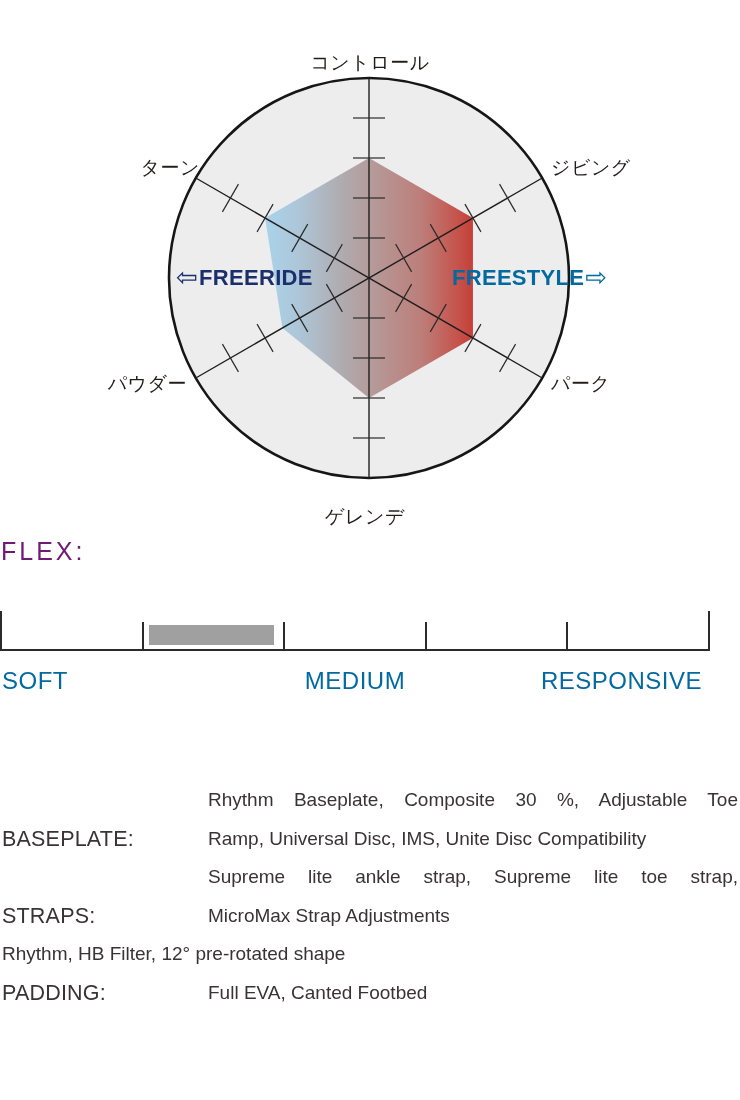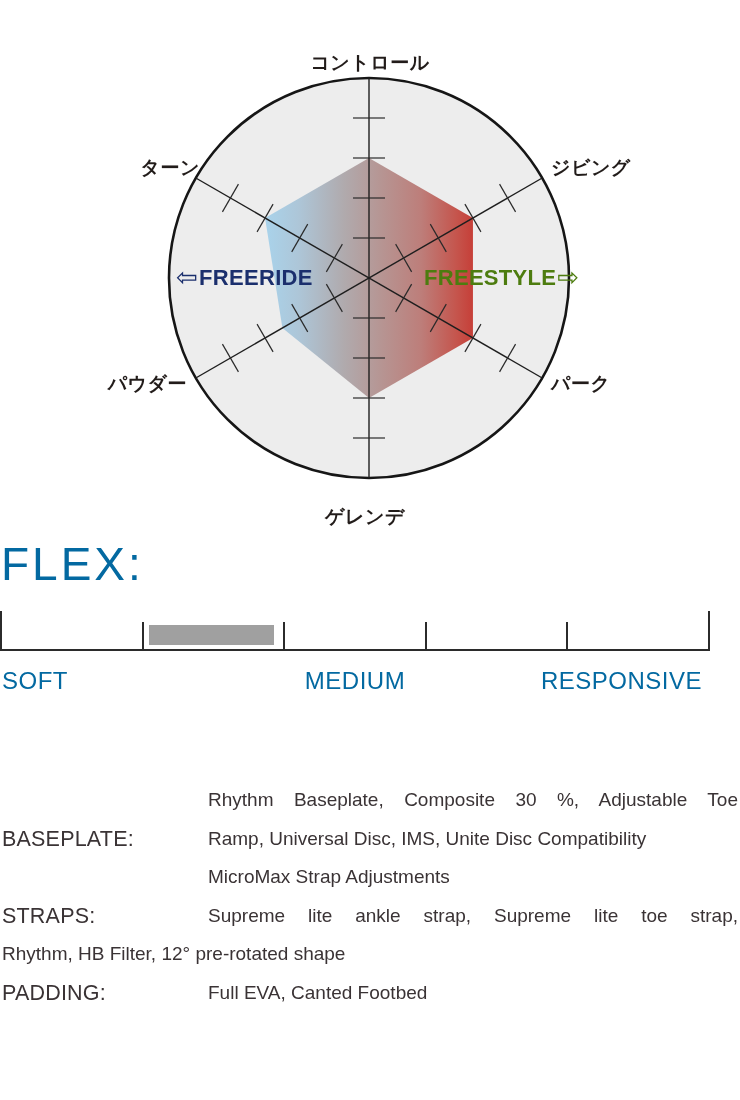--- a/index.html
+++ b/index.html
@@ -5,29 +5,29 @@
   html,body{margin:0;padding:0;background:#fff;}
   #canvas{position:relative;width:740px;height:1100px;background:#fff;overflow:hidden;
           font-family:"Liberation Sans",sans-serif;}
 
   
   #radar-wrap{position:absolute;left:0;top:0;width:740px;height:530px;}
   #radar-svg{position:absolute;left:0;top:0;}
   #radar-circle{stroke:#161616;stroke-width:2.6;}
   #radar-axes line{stroke:#1e1e1e;stroke-width:1.4;}
   #radar-ticks line{stroke:#2a2a2a;stroke-width:1.2;}
-  .radar-label{position:absolute;font-weight:700;font-size:19px;color:#221c1a;
+  .radar-label{position:absolute;font-weight:400;font-size:19px;color:#221c1a;
                white-space:nowrap;letter-spacing:0.5px;}
   .pole{position:absolute;top:265px;display:flex;align-items:center;gap:1px;
         font-size:22px;font-weight:800;white-space:nowrap;letter-spacing:0.3px;}
   .pole .arrow{font-size:26px;font-weight:400;line-height:1;position:relative;top:-1px;}
 
   
-  #flex-title{position:absolute;left:1px;top:537px;font-size:46px;font-weight:300;
-              letter-spacing:3px;color:#0369a1;}
+  #flex-title{position:absolute;left:1px;top:537px;font-size:25px;font-weight:300;
+              letter-spacing:3px;color:#701a75;}
   #flex-scale{position:absolute;left:1px;top:611px;width:708px;height:40px;}
   #flex-baseline{position:absolute;left:-1px;right:-1px;bottom:0;height:2px;background:#2b2b2b;}
   .flex-tick{position:absolute;bottom:0;width:2px;height:29px;background:#2b2b2b;
              transform:translateX(-1px);}
   .flex-tick.tall{height:40px;}
   #flex-bar{position:absolute;bottom:6px;height:20px;}
   #flex-labels{position:absolute;left:0;top:667px;width:740px;height:28px;
                font-size:24px;color:#0369a1;letter-spacing:0.5px;}
   #flex-label-soft{position:absolute;left:2px;}
   #flex-label-medium{position:absolute;left:355px;transform:translateX(-50%);}
@@ -97,21 +97,21 @@
     <span class="radar-label" style="left:551px;top:155px;">ジビング</span>
     <span class="radar-label" style="left:551px;top:371px;">パーク</span>
     <span class="radar-label" style="left:365px;top:504px;transform:translateX(-50%);">ゲレンデ</span>
     <span class="radar-label" style="right:553px;top:371px;">パウダー</span>
     <span class="radar-label" style="right:540px;top:155px;">ターン</span>
 
     <span class="pole" id="freeride-label" style="left: 176px; color: rgb(27, 47, 109);">
       <span class="arrow">⇦</span>
       <span>FREERIDE</span>
     </span>
-    <span class="pole" id="freestyle-label" style="left: 424px; color: #4d7c0f;">
+    <span class="pole" id="freestyle-label" style="left: 452px; color: #0369a1;">
       <span>FREESTYLE</span>
       <span class="arrow">⇨</span>
     </span>
   </div>
 
   <div id="flex-title">FLEX:</div>
 
   <div id="flex-scale">
     <div id="flex-baseline"></div>
     <div id="flex-bar" style="left: 147.6px; width: 125.6px; background: rgb(160, 160, 160);"></div>
@@ -133,22 +133,22 @@
       <div class="spec-row">
         <div class="spec-label">BASEPLATE:</div>
         <div class="spec-value">
           <div class="spec-line justify">Rhythm Baseplate, Composite 30 %, Adjustable Toe</div>
           <div class="spec-line">Ramp, Universal Disc, IMS, Unite Disc Compatibility</div>
         </div>
       </div>
       <div class="spec-row">
         <div class="spec-label">STRAPS:</div>
         <div class="spec-value">
+          <div class="spec-line justify">Supreme lite ankle strap, Supreme lite toe strap,</div>
           <div class="spec-line">MicroMax Strap Adjustments</div>
-          <div class="spec-line justify">Supreme lite ankle strap, Supreme lite toe strap,</div>
         </div>
       </div>
       <div class="spec-row">
         <div class="spec-value">
           <div class="spec-line">Rhythm, HB Filter, 12° pre-rotated shape</div>
         </div>
       </div>
       <div class="spec-row">
         <div class="spec-label">PADDING:</div>
         <div class="spec-value">

